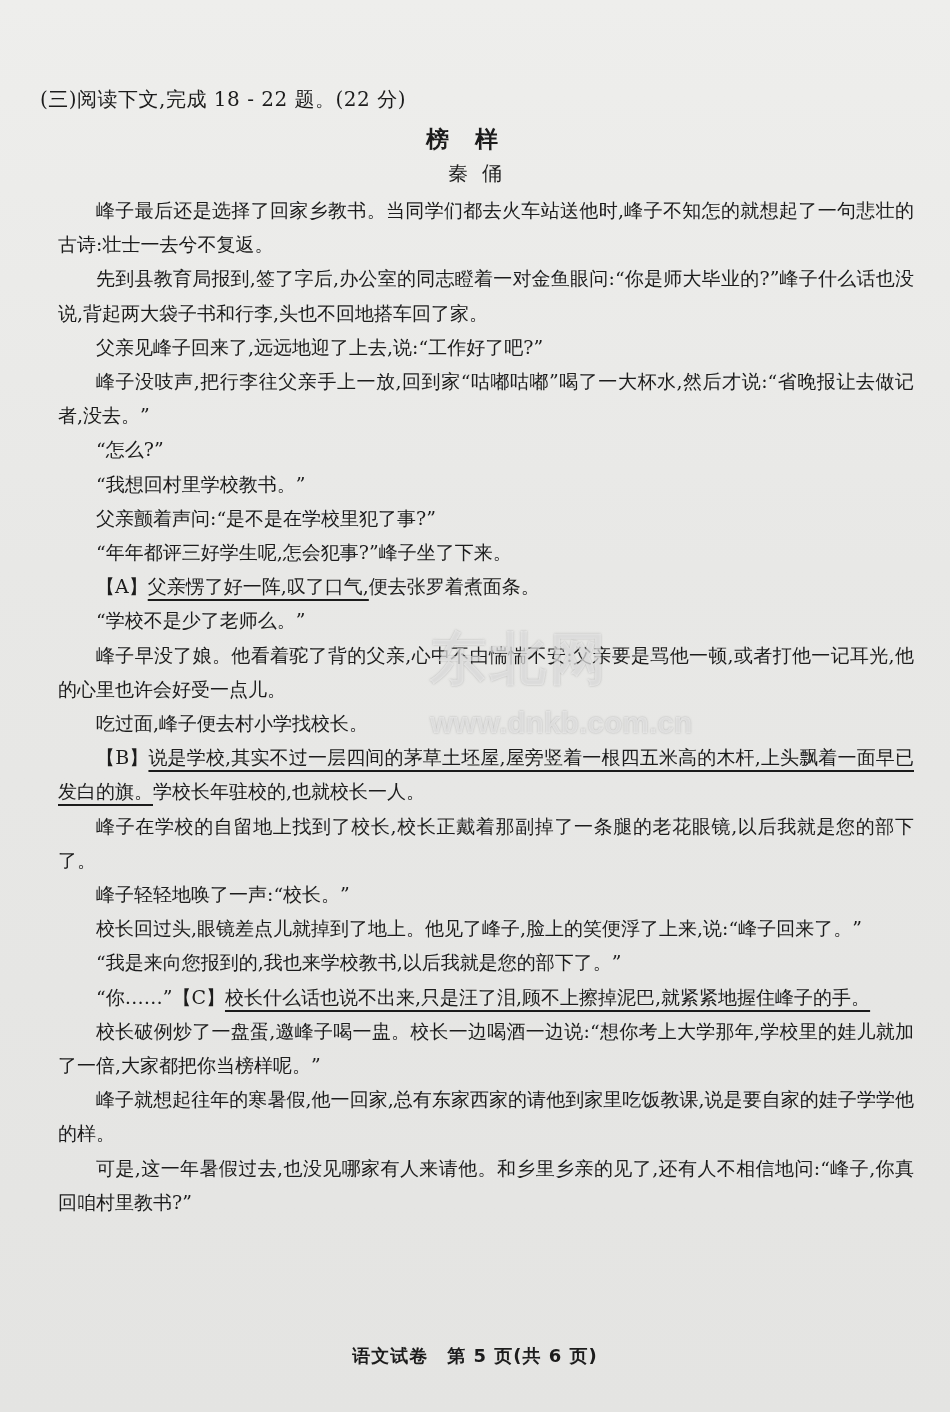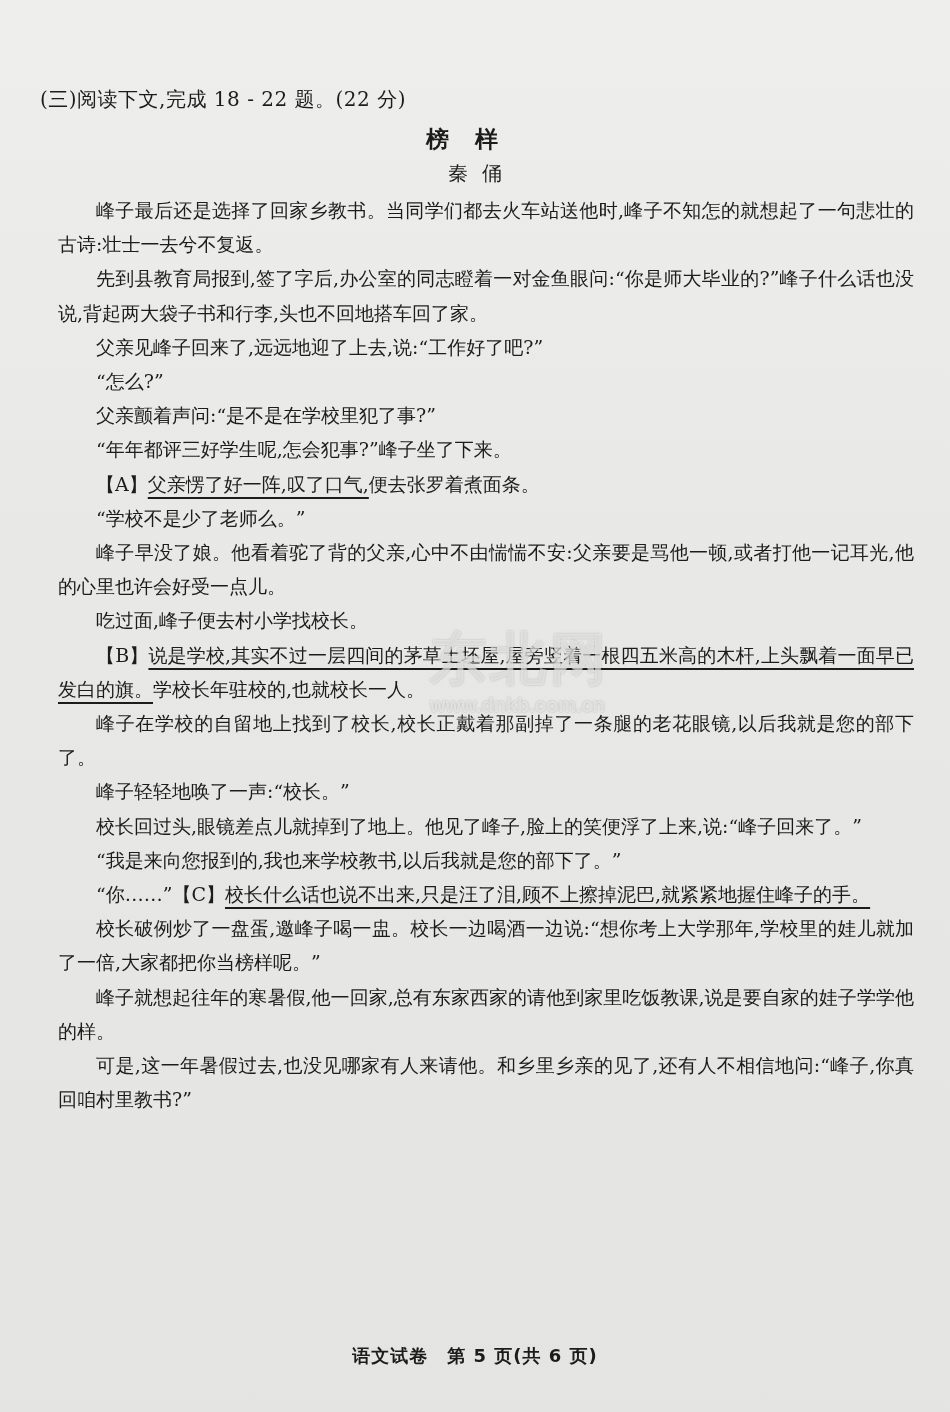--- a/index.html
+++ b/index.html
@@ -38,35 +38,37 @@
       font-family: "DejaVu Sans", "Liberation Sans", sans-serif;
       letter-spacing: 1px;
     }
     .watermark {
       position: absolute; left: 430px; top: 628px;
       color: rgba(255,255,255,0.55);
       text-shadow: 0 0 2px rgba(120,120,120,0.5);
       pointer-events: none;
     }
     .wm-logo { font-size: 56px; font-weight: bold; letter-spacing: 4px; line-height: 60px; }
-    .wm-url { font-size: 20px; font-family: Liberation Sans, sans-serif; font-weight: bold; margin-top: 6px; }
+    .wm-url { font-size: 30px; font-family: Liberation Sans, sans-serif; font-weight: bold; margin-top: 18px; }
   </style>
 </head>
 <body>
 
 <div class="page">
   <div class="section-head">(三)阅读下文,完成 18 - 22 题。(22 分)</div>
   <div class="title">榜样</div>
   <div class="author">秦俑</div>
 
   <div class="body">
     <p class="p">峰子最后还是选择了回家乡教书。当同学们都去火车站送他时,峰子不知怎的就想起了一句悲壮的古诗:壮士一去兮不复返。</p>
     <p class="p">先到县教育局报到,签了字后,办公室的同志瞪着一对金鱼眼问:“你是师大毕业的?”峰子什么话也没说,背起两大袋子书和行李,头也不回地搭车回了家。</p>
     <p class="p">父亲见峰子回来了,远远地迎了上去,说:“工作好了吧?”</p>
+    <p class="p">峰子没吱声,把行李往父亲手上一放,回到家“咕嘟咕嘟”喝了一大杯水,然后才说:“省晚报让去做记者,没去。”</p>
     <p class="p">“怎么?”</p>
+    <p class="p">“我想回村里学校教书。”</p>
     <p class="p">父亲颤着声问:“是不是在学校里犯了事?”</p>
     <p class="p">“年年都评三好学生呢,怎会犯事?”峰子坐了下来。</p>
     <p class="p"><span>【A】</span><span class="u">父亲愣了好一阵,叹了口气,</span><span>便去张罗着煮面条。</span></p>
     <p class="p">“学校不是少了老师么。”</p>
     <p class="p">峰子早没了娘。他看着驼了背的父亲,心中不由惴惴不安:父亲要是骂他一顿,或者打他一记耳光,他的心里也许会好受一点儿。</p>
     <p class="p">吃过面,峰子便去村小学找校长。</p>
     <p class="p"><span>【B】</span><span class="u">说是学校,其实不过一层四间的茅草土坯屋,屋旁竖着一根四五米高的木杆,上头飘着一面早已发白的旗。</span><span>学校长年驻校的,也就校长一人。</span></p>
     <p class="p">峰子在学校的自留地上找到了校长,校长正戴着那副掉了一条腿的老花眼镜,以后我就是您的部下了。</p>
     <p class="p">峰子轻轻地唤了一声:“校长。”</p>
     <p class="p">校长回过头,眼镜差点儿就掉到了地上。他见了峰子,脸上的笑便浮了上来,说:“峰子回来了。”</p>

